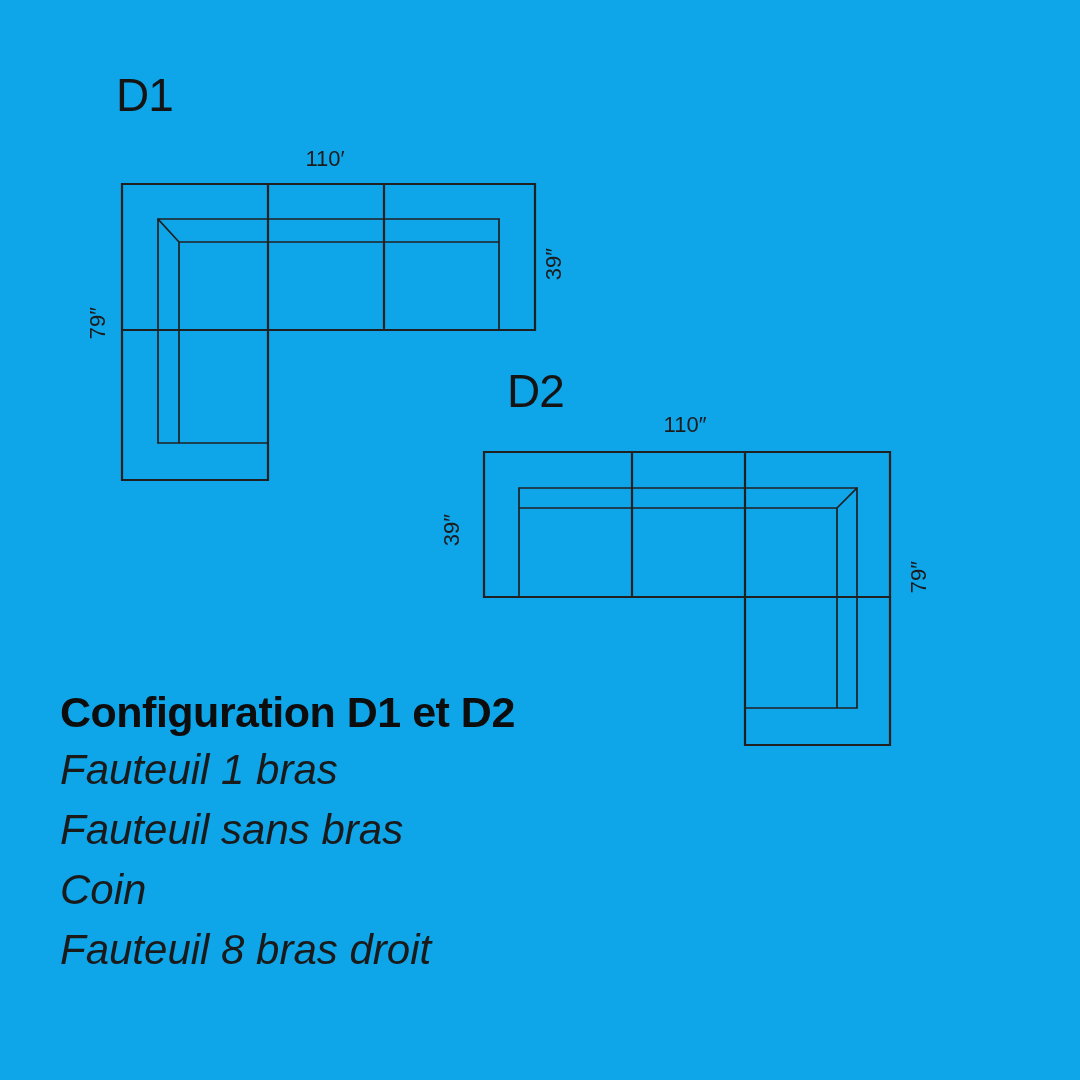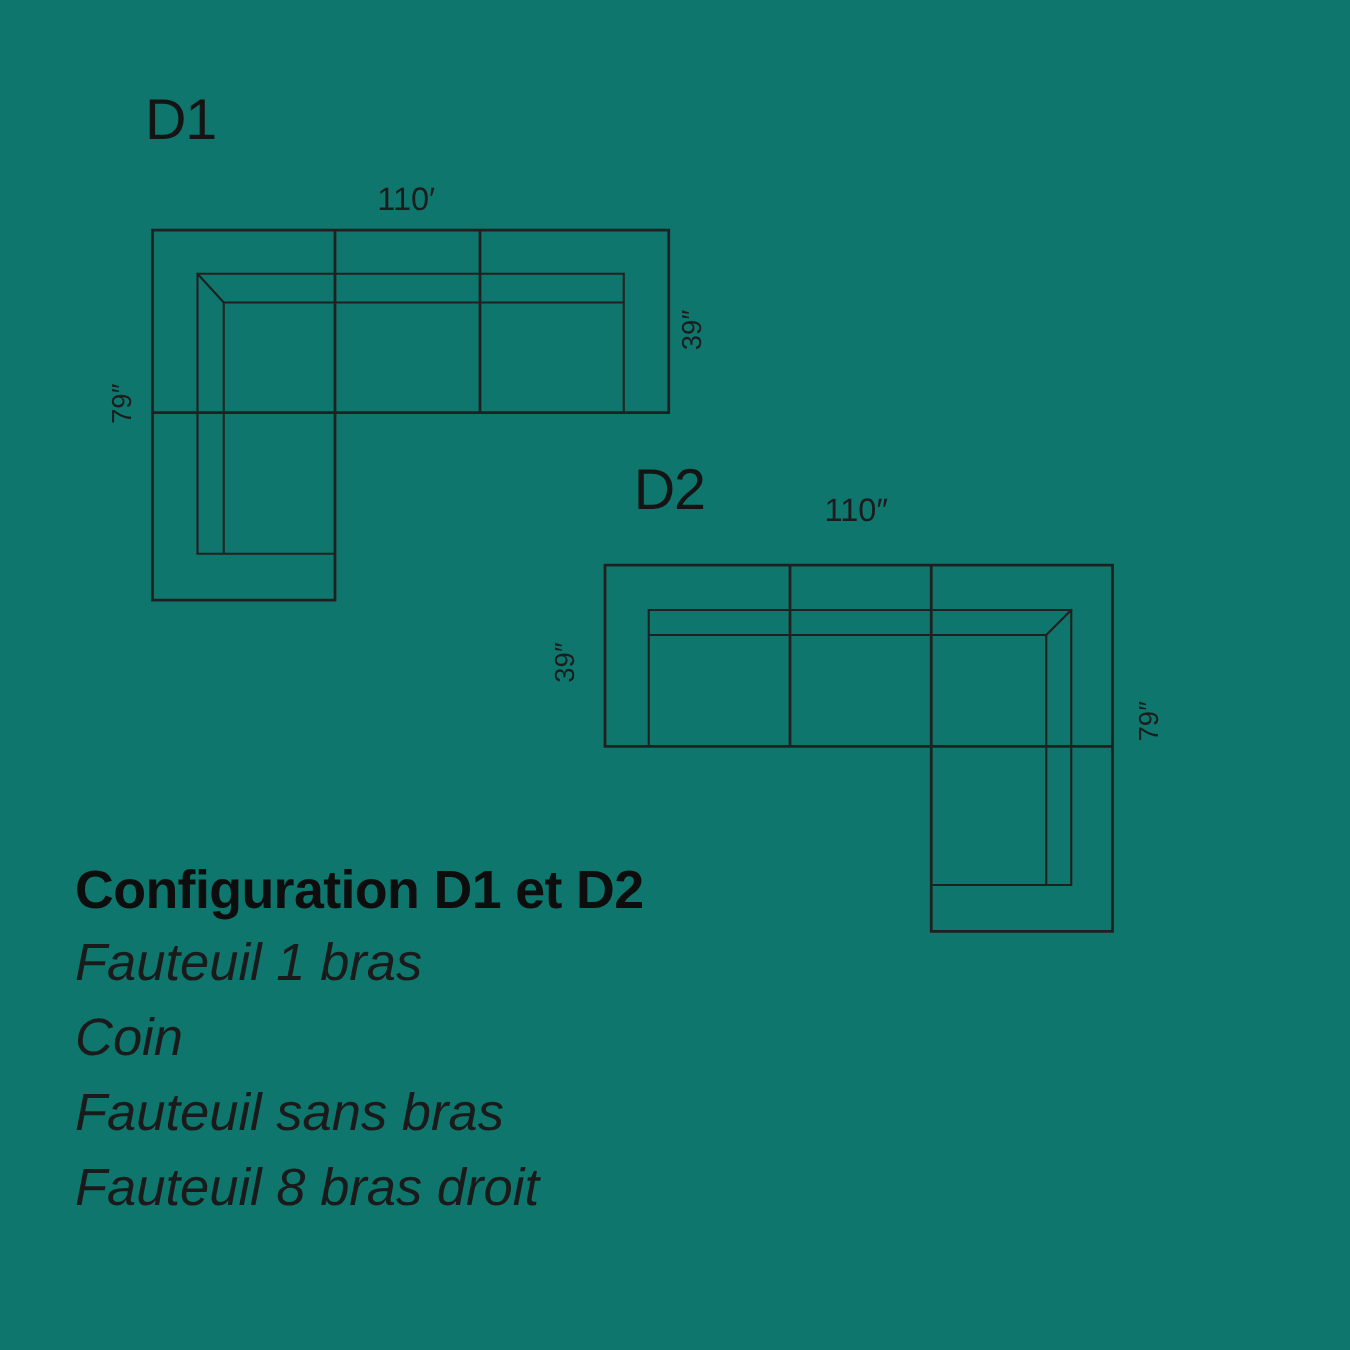--- a/index.html
+++ b/index.html
@@ -4,21 +4,21 @@
 <style>
   html, body {
     margin: 0;
     padding: 0;
     background: #ffffff;
   }
   .canvas {
     position: relative;
     width: 1080px;
     height: 1080px;
-    background: #0f766e;
+    background: #0ea5e9;
     overflow: hidden;
     font-family: "Liberation Sans", sans-serif;
     color: #111111;
   }
   .linework {
     position: absolute;
     left: 0;
     top: 0;
   }
   .dtitle {
@@ -27,21 +27,21 @@
     font-weight: 500;
     letter-spacing: -1px;
     line-height: 1;
     color: #141414;
     white-space: nowrap;
   }
   .hlabel {
     position: absolute;
     width: 100px;
     text-align: center;
-    font-size: 26px;
+    font-size: 22px;
     line-height: 24px;
     color: #1c1c1c;
     white-space: nowrap;
   }
   .vlabel {
     position: absolute;
     width: 60px;
     height: 24px;
     display: flex;
     align-items: center;
@@ -95,27 +95,27 @@
   <div class="dtitle" style="left:116px; top:72px;">D1</div>
 
   <div class="hlabel" style="left:275px; top:147px;">110′</div>
 
   <div class="vlabel" style="left:524px; top:252px;">39″</div>
 
   <div class="vlabel" style="left:68px; top:311px;">79″</div>
 
   <div class="dtitle" style="left:507px; top:368px;">D2</div>
 
-  <div class="hlabel" style="left:635px; top:396px;">110″</div>
+  <div class="hlabel" style="left:635px; top:413px;">110″</div>
 
   <div class="vlabel" style="left:422px; top:518px;">39″</div>
 
   <div class="vlabel" style="left:889px; top:565px;">79″</div>
 
   <div class="caption">
     <div class="caption-title">Configuration D1 et D2</div>
     <div class="caption-item">Fauteuil 1 bras</div>
+    <div class="caption-item">Fauteuil sans bras</div>
     <div class="caption-item">Coin</div>
-    <div class="caption-item">Fauteuil sans bras</div>
     <div class="caption-item">Fauteuil 8 bras droit</div>
   </div>
 
 </div>
 
 </body></html>

